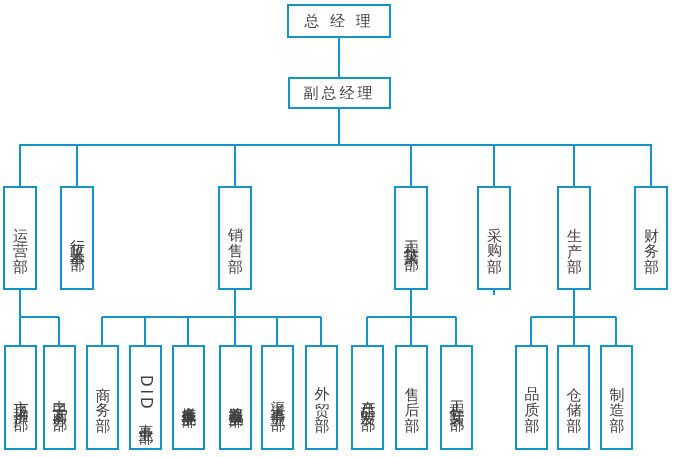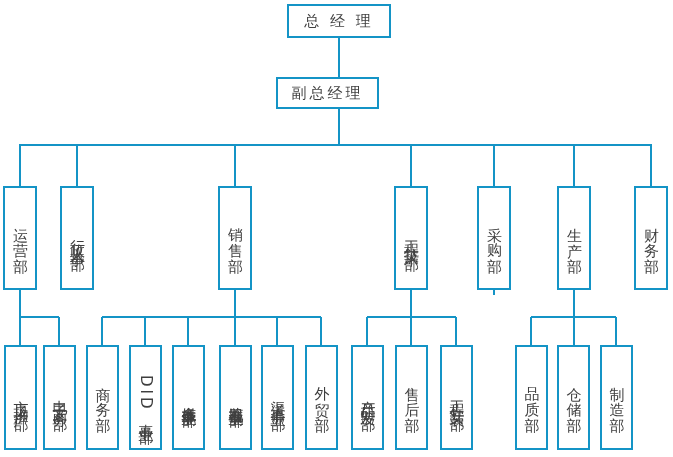--- a/index.html
+++ b/index.html
@@ -64,21 +64,21 @@
     <path d="M19 145 H652 M20 145 V186 M77 145 V186 M235 145 V186 M411 145 V186 M494 145 V186 M574 145 V186 M651 145 V186"></path>
     <path d="M20 290 V345 M20 317 H59 M59 317 V345"></path>
     <path d="M235 290 V345 M102 317 H321 M102 317 V345 M145 317 V345 M188 317 V345 M277 317 V345 M321 317 V345"></path>
     <path d="M411 290 V345 M367 317 H456 M367 317 V345 M456 317 V345"></path>
     <path d="M574 290 V345 M531 317 H616 M531 317 V345 M616 317 V345"></path>
     <path d="M494 290 V295"></path>
   </svg>
 
   <div class="node hbox" style="left:287px; top:4px; width:104px; height:34px;">总 经 理</div>
 
-  <div class="node hbox" style="left:276px; top:77px; width:103px; height:32px;">副总经理</div>
+  <div class="node hbox" style="left:288px; top:77px; width:103px; height:32px;">副总经理</div>
 
   <div class="node vbox sp-wide" style="left:3px; top:186px; width:34px; height:104px;">
     <span class="vtext">运营部</span>
   </div>
   <div class="node vbox sp-tight" style="left:60px; top:186px; width:34px; height:104px;">
     <span class="vtext">行政人事部</span>
   </div>
   <div class="node vbox sp-wide" style="left:218px; top:186px; width:34px; height:104px;">
     <span class="vtext">销售部</span>
   </div>

